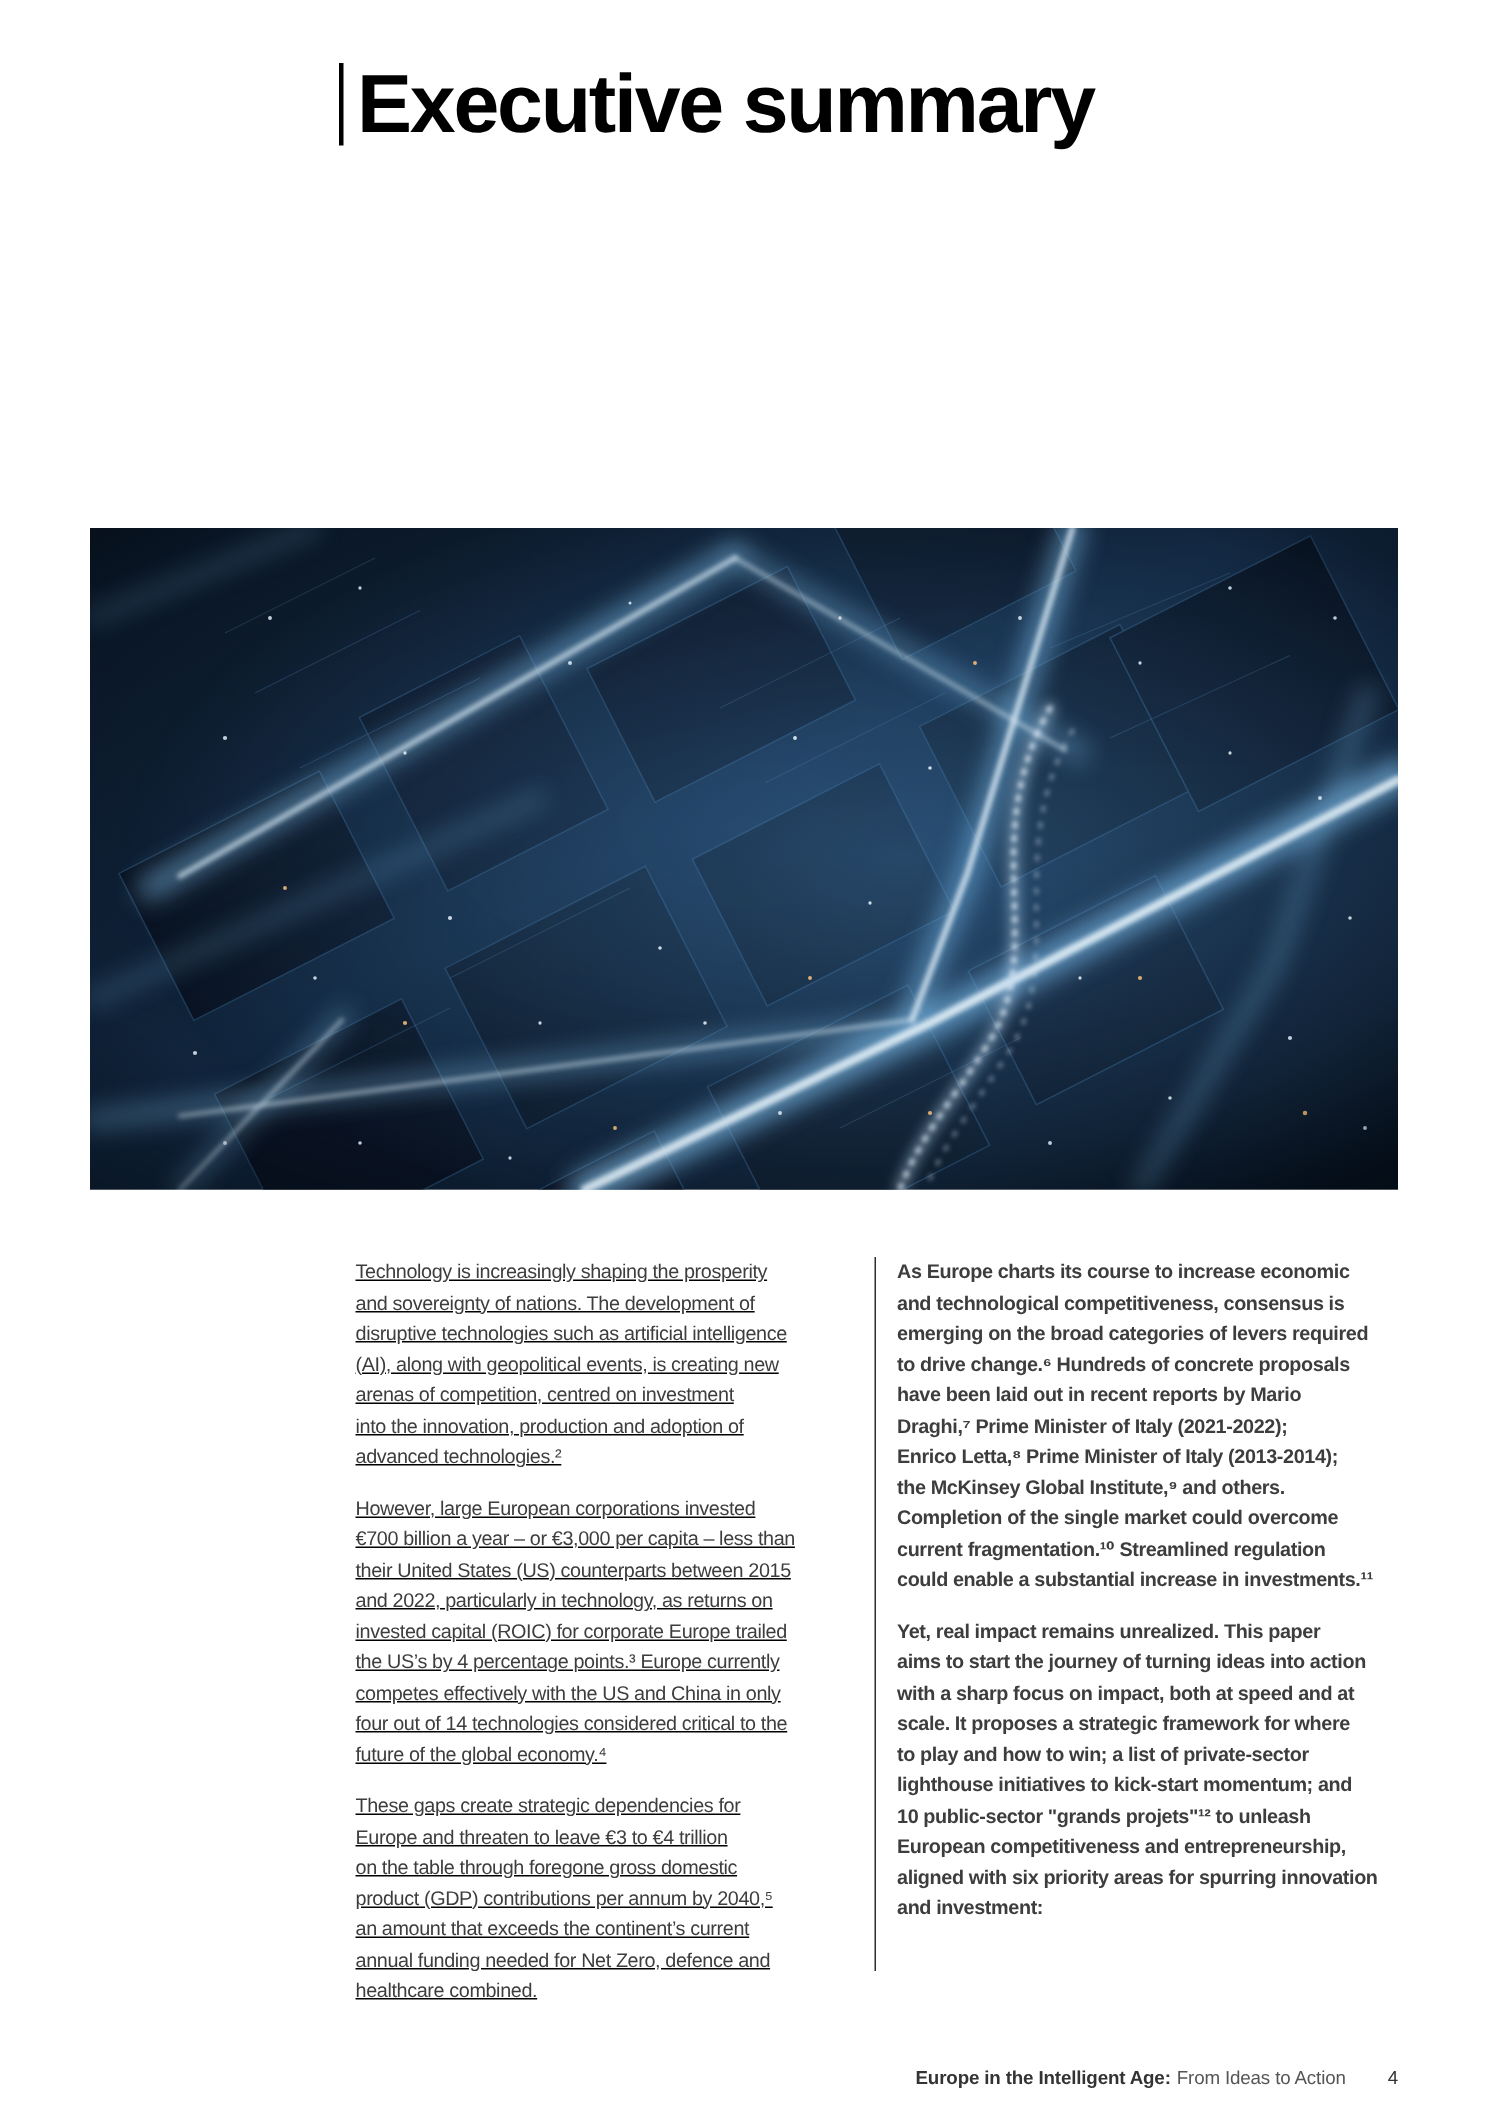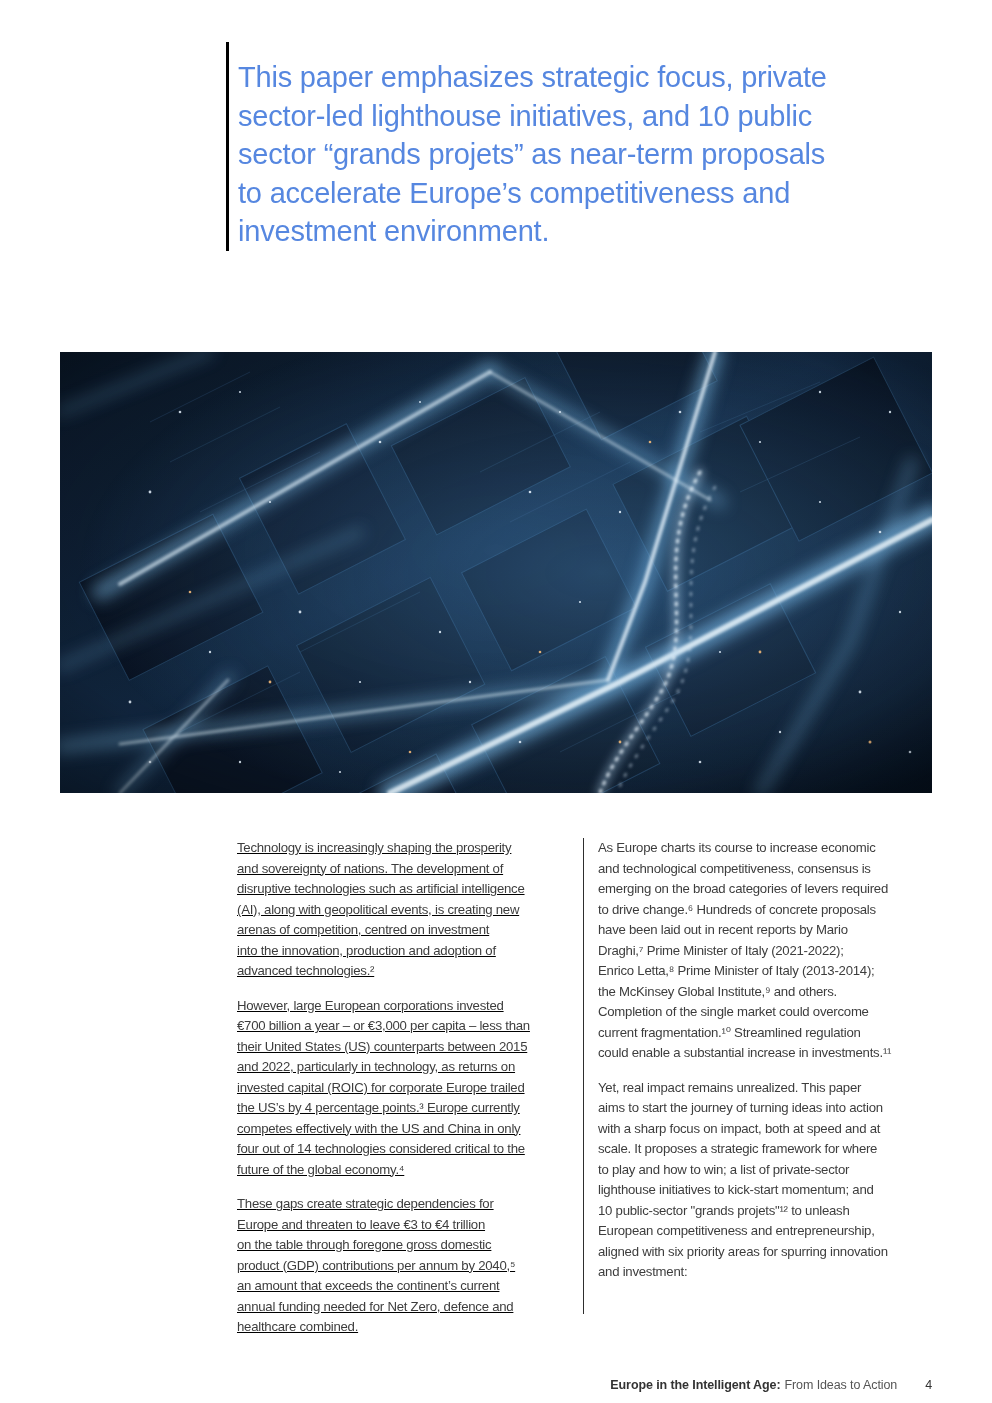--- a/index.html
+++ b/index.html
@@ -50,21 +50,21 @@
     background: #0a1422;
   }
   .hero svg { display: block; width: 100%; height: 100%; }
 
   
   .col {
     position: absolute;
     top: 838px;
   }
   .col-left  { left: 237px; width: 346px; text-decoration: underline; }
-  .col-right { left: 598px; width: 340px; }
+  .col-right { left: 598px; width: 340px; font-weight: bold; }
   .column-divider {
     position: absolute;
     left: 583px;
     top: 838px;
     width: 1px;
     height: 476px;
     background: var(--divider-gray, #2e2e2e);
   }
   .body-p {
     margin: 0 0 14px 0;
@@ -89,25 +89,21 @@
   .ft-bold { font-weight: bold; color: #333333; }
   .ft-rest { margin-left: 4px; }
   .ft-page { margin-left: 28px; color: #333333; }
 </style>
 </head>
 <body>
 
 <div class="page">
 
   <header class="title-block">
-    <p class="page-subtitle">This paper emphasizes strategic focus, private
-sector-led lighthouse initiatives, and 10 public
-sector “grands projets” as near-term proposals
-to accelerate Europe’s competitiveness and
-investment environment.</p>
+    <h1 class="page-title">Executive summary</h1>
   </header>
 
   <figure class="hero" aria-label="Aerial night view of a dense city with glowing blue illuminated streets">
     <svg viewBox="0 0 872 441" preserveAspectRatio="none">
       <defs>
         <linearGradient id="bgg" x1="0" y1="0" x2="1" y2="1">
           <stop offset="0" stop-color="#0a1625"></stop>
           <stop offset="0.45" stop-color="#122740"></stop>
           <stop offset="1" stop-color="#081220"></stop>
         </linearGradient>

